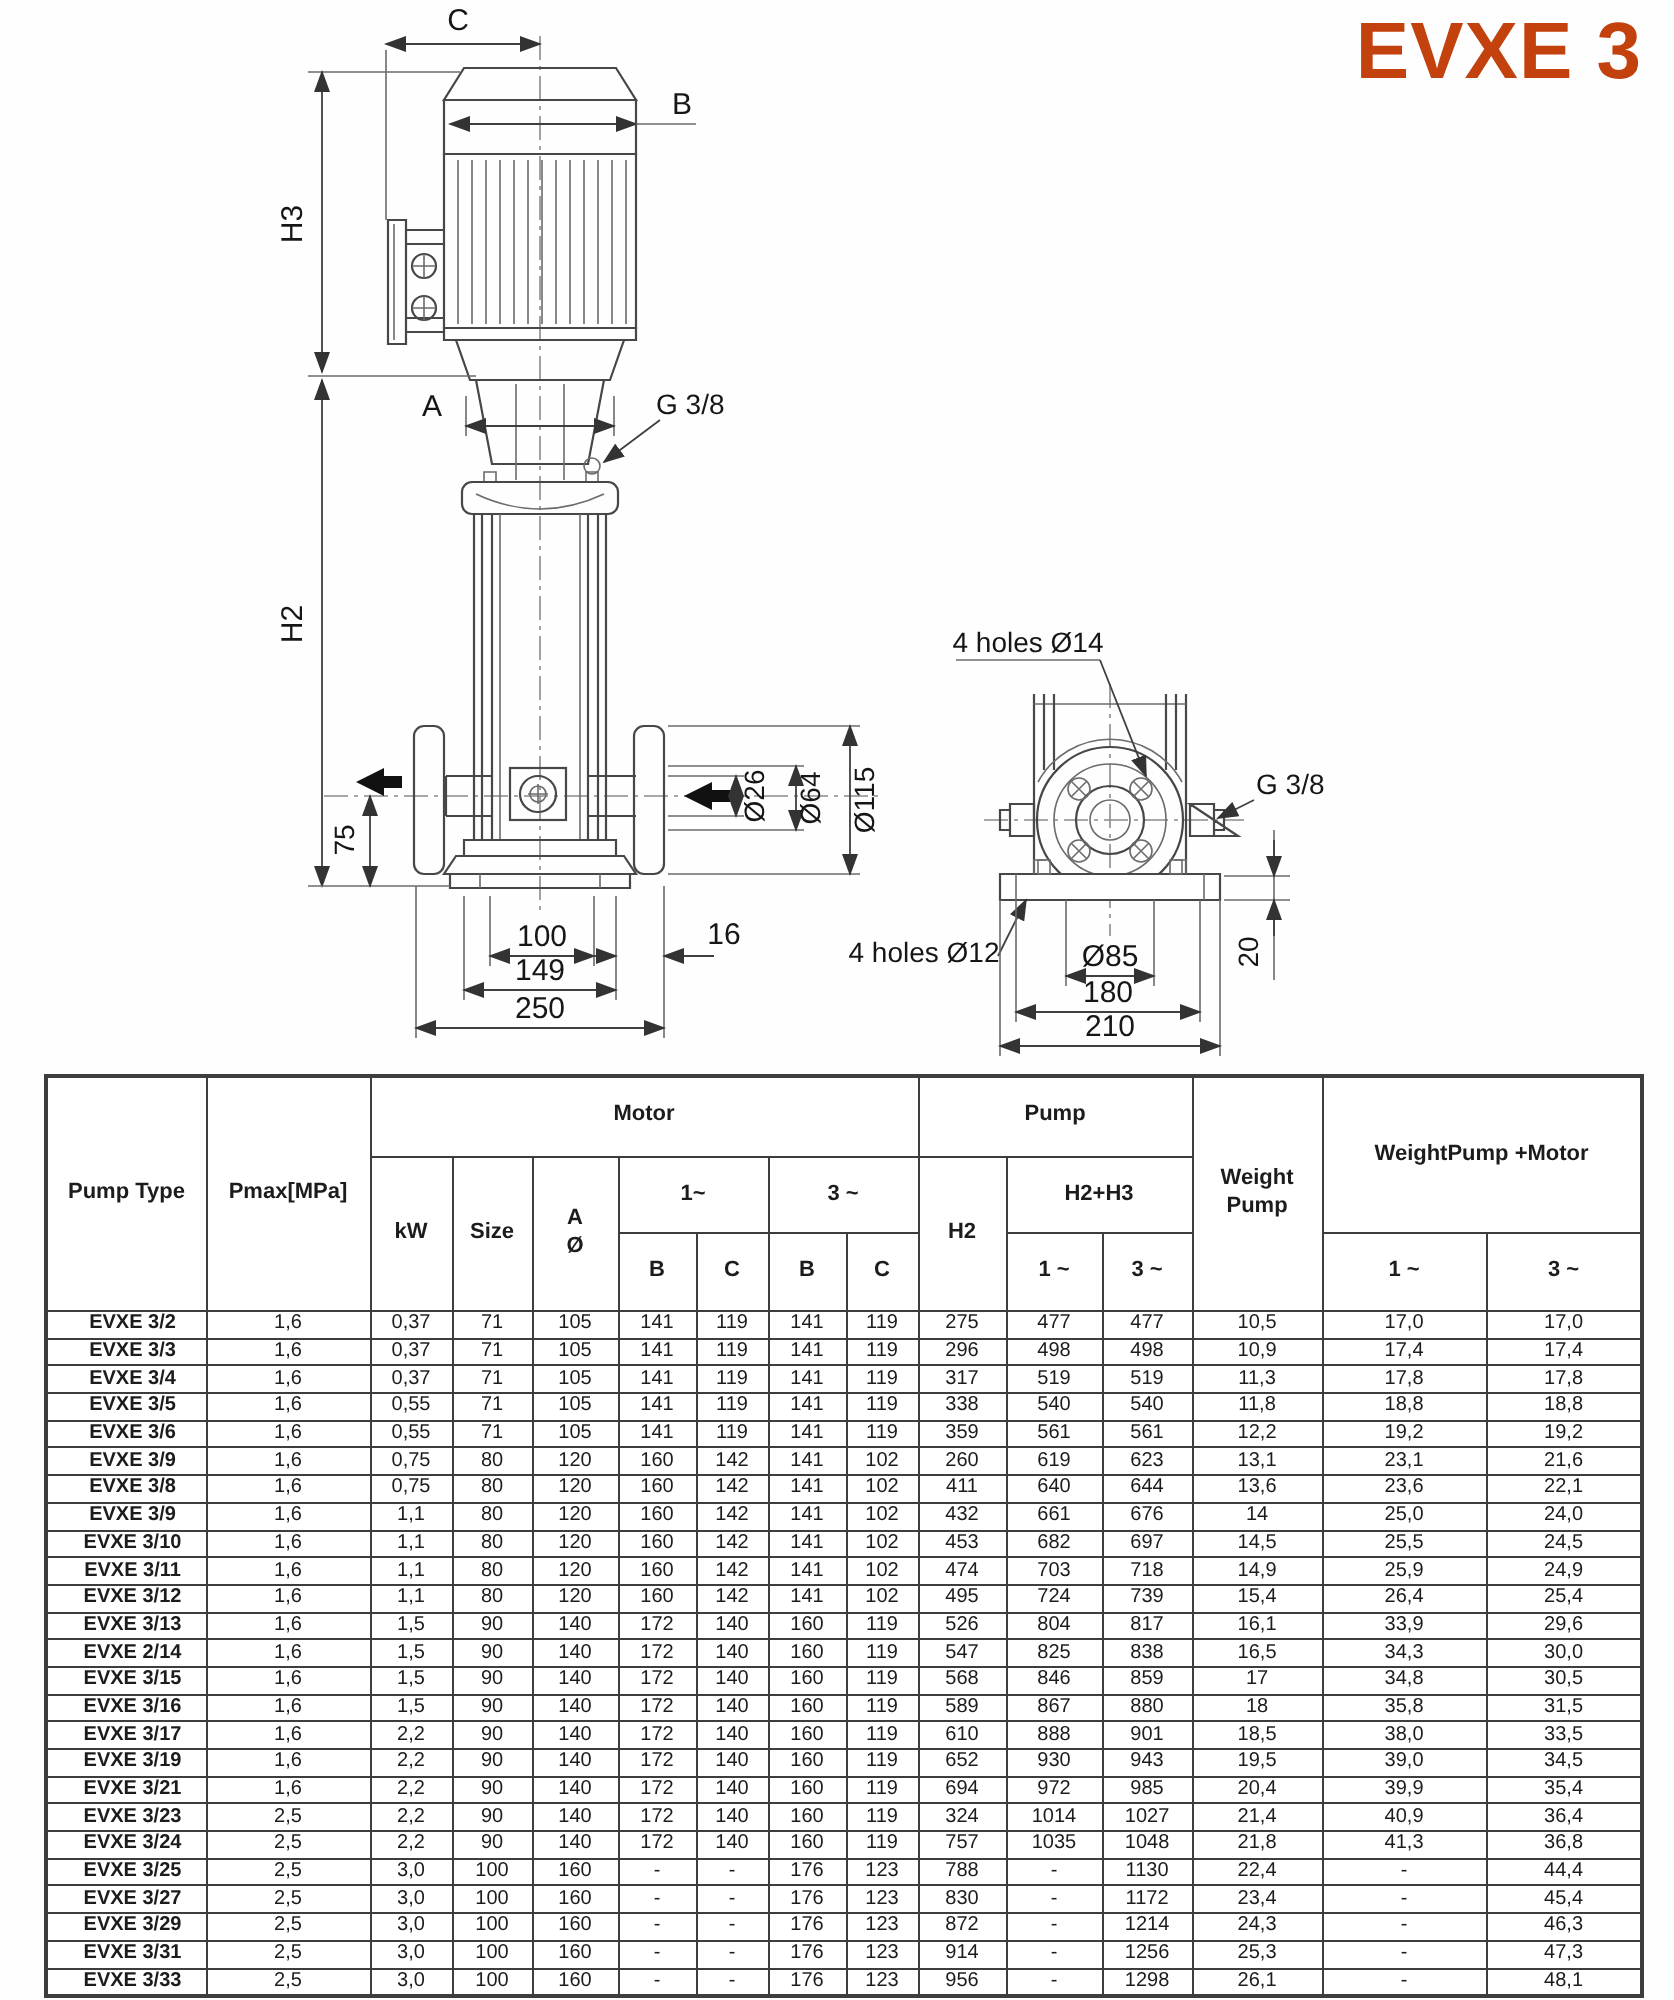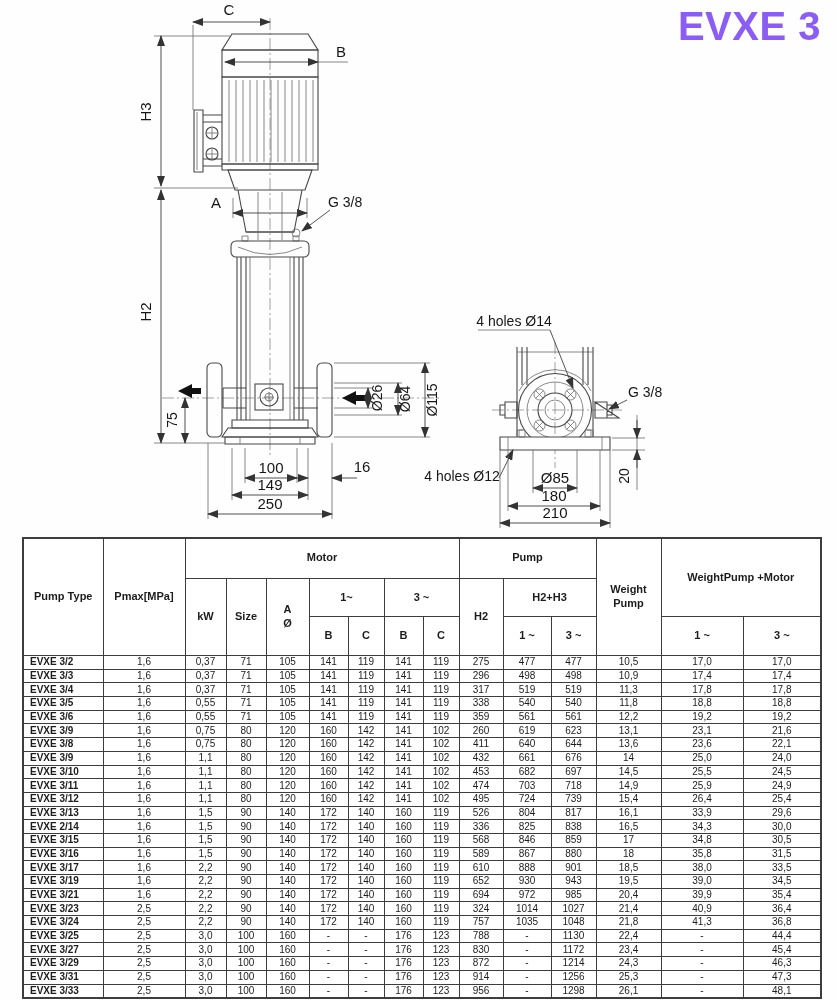--- a/index.html
+++ b/index.html
@@ -1,37 +1,37 @@
 <!DOCTYPE html>
 <html><head>
 <meta charset="utf-8">
 <style>
   html,body{margin:0;padding:0;background:#e8e8e8;}
   .page{position:relative;width:837px;height:1000px;background:#fefefe;overflow:hidden;
         font-family:"Liberation Sans",sans-serif;color:#1c1c1c;}
   .doc-title{position:absolute;top:4px;right:16px;font-size:40px;font-weight:bold;
-        letter-spacing:.5px;color:#8b5cf6;}
+        letter-spacing:.5px;color:#c2410c;}
   svg.drawing{position:absolute;top:0;left:0;}
   .ol{fill:none;stroke:#474747;stroke-width:1.1;}
   .tl{fill:none;stroke:#6b6b6b;stroke-width:.8;}
   .dim{fill:none;stroke:#3f3f3f;stroke-width:.9;}
   .cl{fill:none;stroke:#8a8a8a;stroke-width:.8;stroke-dasharray:12 3 2 3;}
   .wfill{fill:#fff;stroke:#474747;stroke-width:1.1;}
   .dt{font-size:14px;fill:#161616;}
   .dtl{font-size:15px;fill:#161616;}
   .flow{fill:#111;stroke:none;}
   table.spec{position:absolute;left:22px;top:537px;width:798px;border-collapse:collapse;
         table-layout:fixed;background:#fff;}
   table.spec th,table.spec td{border:1px solid #3d3d3d;overflow:hidden;}
   table.spec{border:2px solid #3d3d3d;}
   table.spec th{font-size:11px;font-weight:bold;padding:12px 2px;line-height:1.25;}
   tr.h1{height:40px;} tr.hB{height:34px;} tr.hC{height:35px;}
   table.spec tbody td{font-size:10px;text-align:center;height:12.7px;padding:0;line-height:1;
         vertical-align:middle;}
-  table.spec tbody td.pt{text-align:left;padding-left:6px;font-weight:bold;white-space:nowrap;}
+  table.spec tbody td.pt{text-align:center;padding-left:6px;font-weight:bold;white-space:nowrap;}
 </style>
 </head>
 <body>
 
 <div class="page">
 
   <div class="doc-title">EVXE 3</div>
 
   <svg class="drawing" width="837" height="532" viewBox="0 0 837 532">
     <defs>
@@ -459,21 +459,21 @@
         <tr>
           <td class="pt">EVXE 2/14</td>
           <td>1,6</td>
           <td>1,5</td>
           <td>90</td>
           <td>140</td>
           <td>172</td>
           <td>140</td>
           <td>160</td>
           <td>119</td>
-          <td>336</td>
+          <td>547</td>
           <td>825</td>
           <td>838</td>
           <td>16,5</td>
           <td>34,3</td>
           <td>30,0</td>
         </tr>
         <tr>
           <td class="pt">EVXE 3/15</td>
           <td>1,6</td>
           <td>1,5</td>

